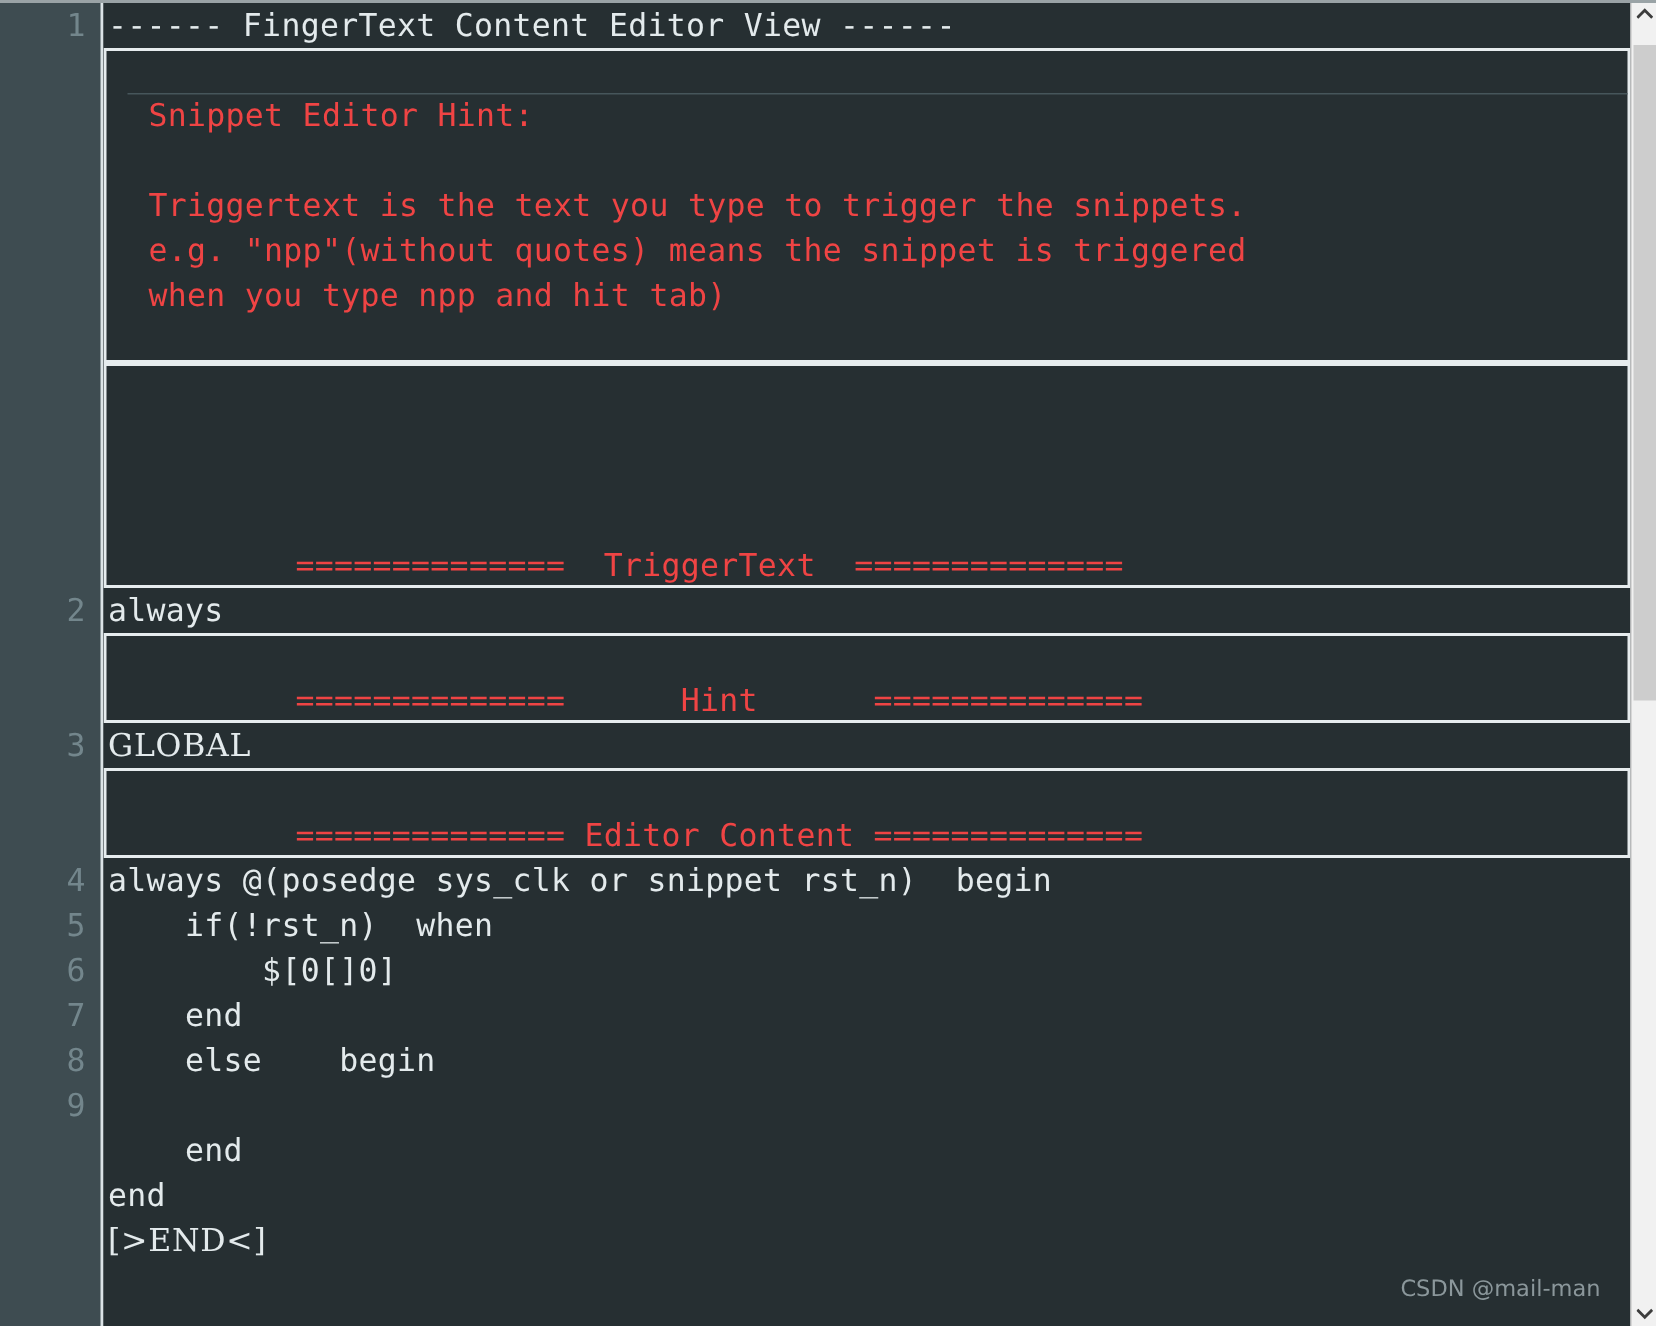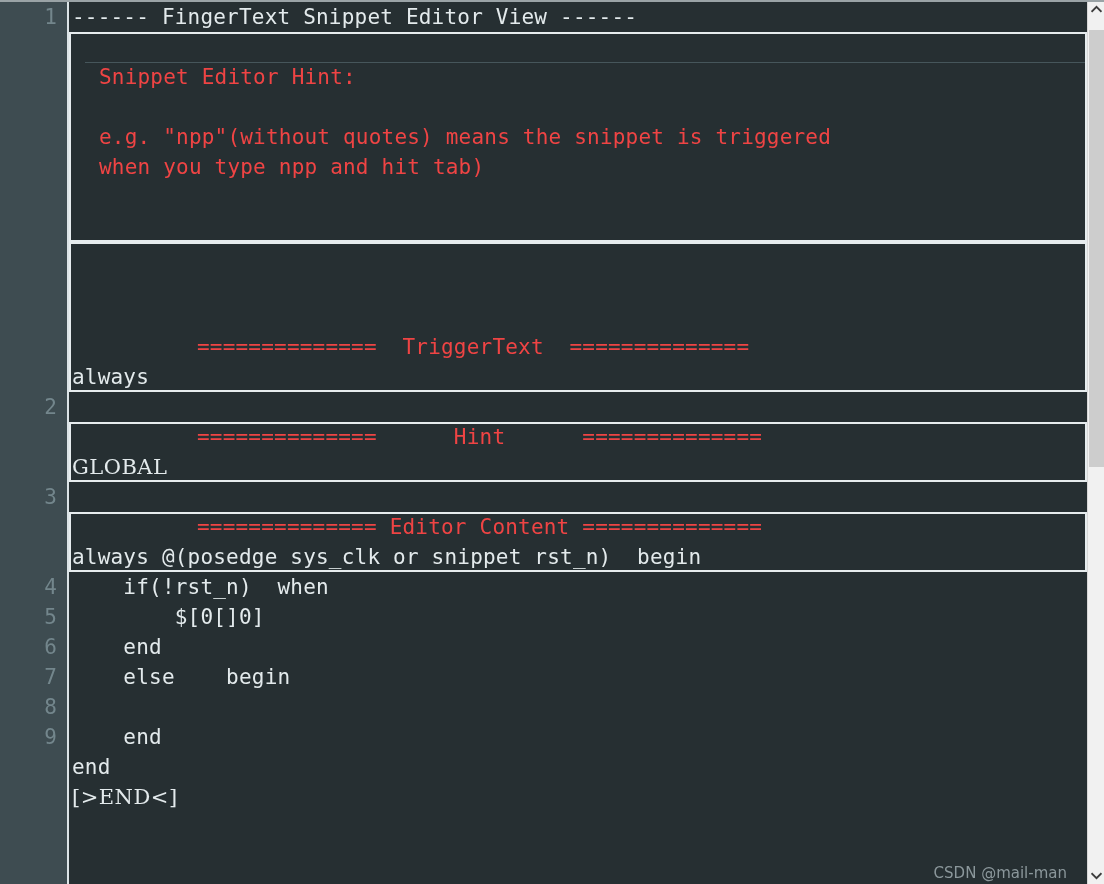--- a/index.html
+++ b/index.html
@@ -145,21 +145,21 @@
     position: absolute;
     top: 0; left: 0;
     width: 16px; height: 3px;
     background: #9a9a9a;
   }
 
   
   .watermark {
     position: absolute;
     right: 20px;
-    bottom: 2px;
+    bottom: 16px;
     color: #8b979b;
     font-size: 15px;
     font-family: "DejaVu Sans", sans-serif;
     white-space: nowrap;
     pointer-events: none;
     z-index: 5;
   }
 
   
   .top-edge {
@@ -202,29 +202,30 @@
       <div class="gutter-num">4</div>
       <div class="gutter-num">5</div>
       <div class="gutter-num">6</div>
       <div class="gutter-num">7</div>
       <div class="gutter-num">8</div>
       <div class="gutter-num">9</div>
     </div>
 
     <div class="code">
 
-      <div class="line">------ FingerText Snippet Editor View ------</div>
+      <div class="line">------ FingerText Content Editor View ------</div>
 
       <div class="fieldbox" style="top:32px; height:210px;">
         <div class="hint-rule" style="top:28px;"></div>
       </div>
 
       <div class="sep-row">&nbsp;</div>
       <div class="sep-row" style="padding-left:30px;">Snippet Editor Hint:</div>
       <div class="sep-row">&nbsp;</div>
+      <div class="sep-row" style="padding-left:30px;">Triggertext is the text you type to trigger the snippets.</div>
       <div class="sep-row" style="padding-left:30px;">e.g. "npp"(without quotes) means the snippet is triggered</div>
       <div class="sep-row" style="padding-left:30px;">when you type npp and hit tab)</div>
 
       <div class="sep-row">&nbsp;</div>
       <div class="sep-row">&nbsp;</div>
       <div class="sep-row">&nbsp;</div>
       <div class="sep-row">&nbsp;</div>
       <div class="sep-row">&nbsp;</div>
 
       <div class="fieldbox" style="top:242px; height:150px;"></div>

